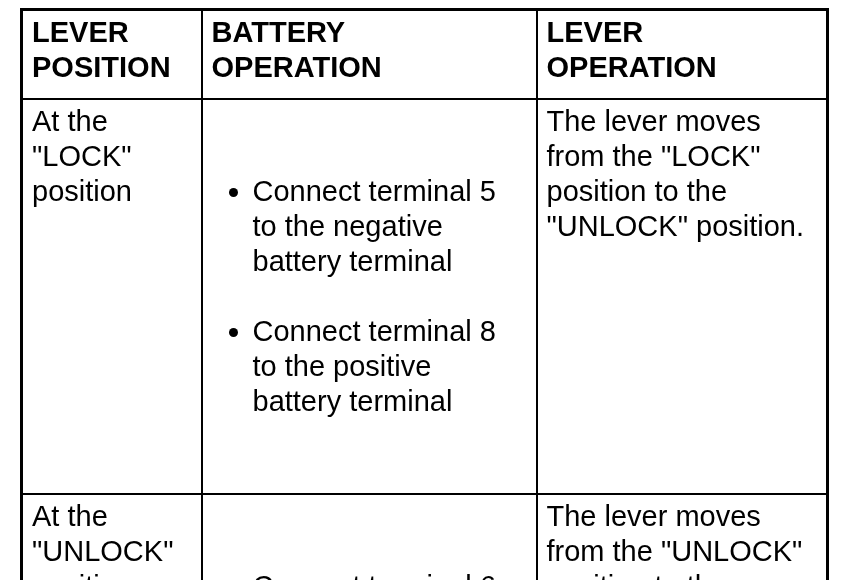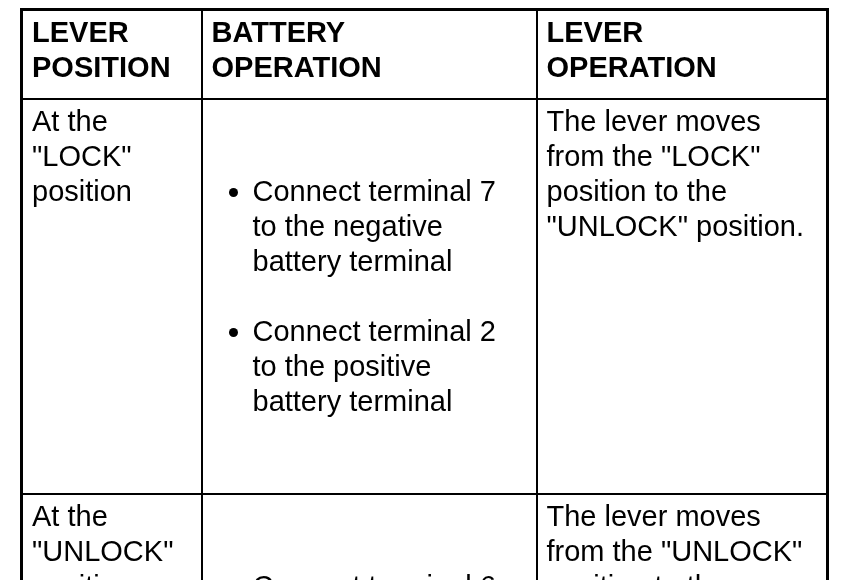--- a/index.html
+++ b/index.html
@@ -66,24 +66,24 @@
 OPERATION</th>
     </tr>
   </thead>
   <tbody>
     <tr class="body-row-1">
       <td>At the
 "LOCK"
 position</td>
       <td>
         <ul class="bullet-list">
-          <li>Connect terminal 7
+          <li>Connect terminal 5
 to the negative
 battery terminal</li>
-          <li>Connect terminal 2
+          <li>Connect terminal 8
 to the positive
 battery terminal</li>
         </ul>
       </td>
       <td>The lever moves
 from the "LOCK"
 position to the
 "UNLOCK" position.</td>
     </tr>
     <tr class="body-row-2">

